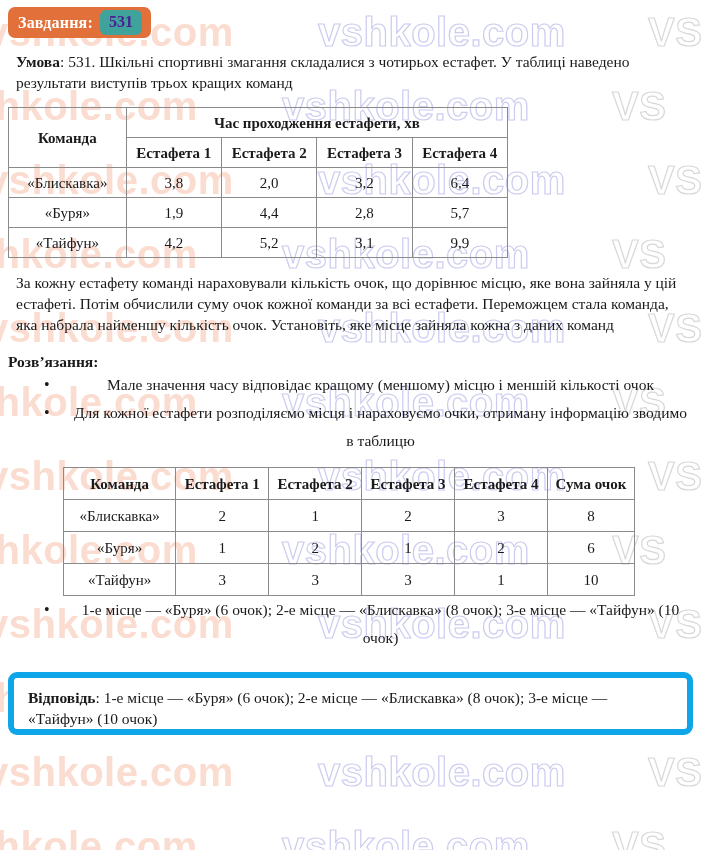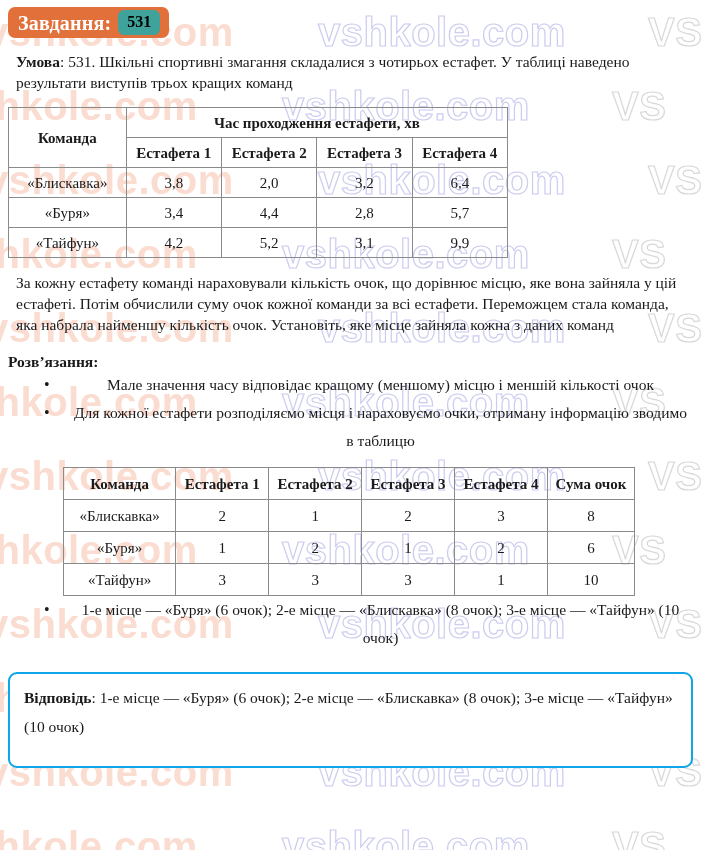--- a/index.html
+++ b/index.html
@@ -61,26 +61,26 @@
     background: #e2703a;
     border-radius: 7px;
     padding: 3px 9px 3px 10px;
     margin: 7px 0 0 8px;
     line-height: 1;
   }
   .task-badge-label {
     color: #ffffff;
     font-family: "Liberation Serif", serif;
     font-weight: 700;
-    font-size: 20px;
+    font-size: 16px;
     letter-spacing: 0.2px;
   }
   .task-badge-number {
     background: #3fa39b;
-    color: #000000;
+    color: #4c1d95;
     border-radius: 6px;
     font-family: "Liberation Serif", serif;
     font-weight: 700;
     font-size: 16px;
     padding: 4px 9px 5px 9px;
     margin-left: 7px;
   }
 
   
   .para {
@@ -158,26 +158,26 @@
     font-size: 16px;
     line-height: 28px;
   }
   .bl-1 { margin-top: 16px; }
   .bl-2 { margin-top: 8px; }
   .bl-3 { margin-top: 8px; }
 
   
   .answer-box {
     margin: 20px 8px 0 8px;
-    border: 2px solid #0ea5e9;
+    border: 6px solid #0ea5e9;
     border-radius: 9px;
-    padding: 9px 12px 25px 14px;
+    padding: 9px 12px 0 14px;
     background: #ffffff;
     font-size: 15.5px;
-    line-height: 29px;
+    line-height: 21px;
   }
 </style>
 </head>
 <body>
 
 <div id="watermarks">
     <div class="wm wm-solid" style="left: -14px; top: 10px;">vshkole.com</div>
     <div class="wm wm-outline" style="left: 318px; top: 10px;">vshkole.com</div>
     <div class="wm wm-vs" style="left: 648px; top: 10px;">VS</div>
     <div class="wm wm-solid" style="left: -50px; top: 84px;">vshkole.com</div>
@@ -241,21 +241,21 @@
       </tr>
       <tr>
         <td>«Блискавка»</td>
         <td>3,8</td>
         <td>2,0</td>
         <td>3,2</td>
         <td>6,4</td>
       </tr>
       <tr>
         <td>«Буря»</td>
-        <td>3,4</td>
+        <td>1,9</td>
         <td>4,4</td>
         <td>2,8</td>
         <td>5,7</td>
       </tr>
       <tr>
         <td>«Тайфун»</td>
         <td>4,2</td>
         <td>5,2</td>
         <td>3,1</td>
         <td>9,9</td>

